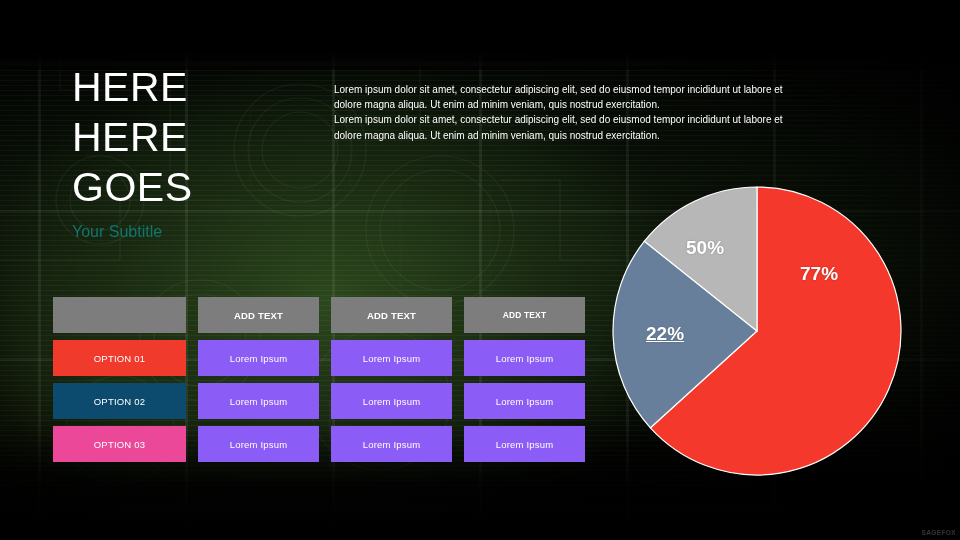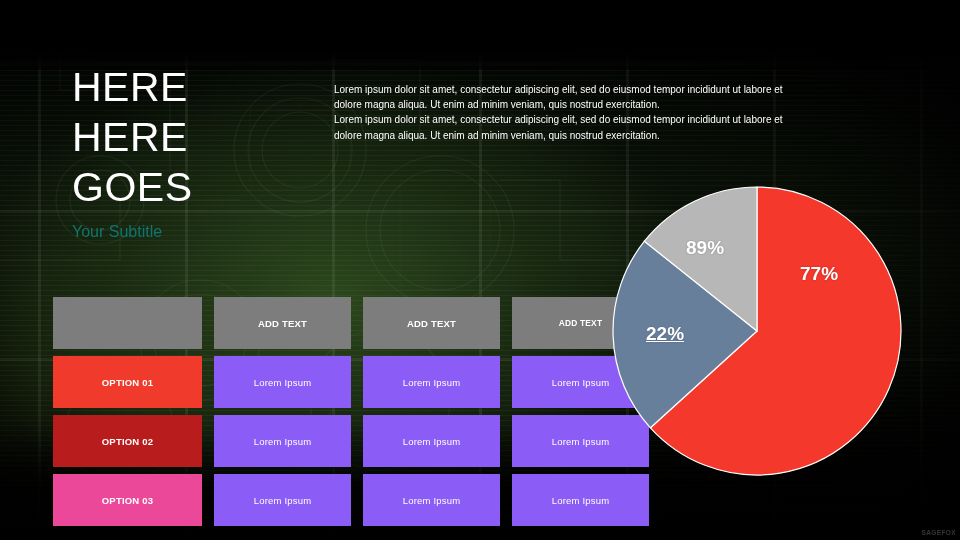--- a/index.html
+++ b/index.html
@@ -108,43 +108,43 @@
     position: absolute;
     left: 53px;
     top: 297px;
     border-collapse: separate;
     border-spacing: 12px 7px;
     margin: -7px -12px;
   }
   .tbl td {
     width: 121px;
     height: 36px;
-    padding: 8px;
+    padding: 0;
     text-align: center;
     vertical-align: middle;
     color: #ffffff;
     font-size: 9.5px;
     letter-spacing: 0.2px;
   }
   .tbl td.c-first { width: 133px; }
   .cell-head {
     background: #7d7d7d;
     font-weight: bold;
     font-size: 9.4px;
     letter-spacing: 0.3px;
   }
   .cell-head.h-sm { font-size: 8.4px; }
   .cell-head.blank { font-weight: normal; }
   .cell-body {
     background: #8b5cf6;
     font-size: 9.6px;
   }
-  .cell-opt { font-weight: bold; font-size: 9.6px; letter-spacing: 0.3px; margin-left: 20px; }
+  .cell-opt { font-weight: normal; font-size: 9.6px; letter-spacing: 0.3px; margin-left: 20px; }
   .opt-1 { background: #ef3a2c; }
-  .opt-2 { background: #b91c1c; }
+  .opt-2 { background: #0c4a6e; }
   .opt-3 { background: #ec4899; }
 
   
   .pie-wrap {
     position: absolute;
     left: 612px;
     top: 186px;
     width: 290px;
     height: 290px;
   }
@@ -254,19 +254,19 @@
 
   <div class="pie-wrap">
     <svg width="290" height="290" viewBox="0 0 290 290">
       <g id="pie-slices">
           <path d="M 145 145 L 145 1 A 144 144 0 1 1 38.39996842115458 241.81132819762965 Z" fill="#f4382b" stroke="#ffffff" stroke-width="1.2"></path>
           <path d="M 145 145 L 38.39996842115458 241.81132819762965 A 144 144 0 0 1 32.416266524603685 55.217468532342394 Z" fill="#687f9c" stroke="#ffffff" stroke-width="1.2"></path>
           <path d="M 145 145 L 32.416266524603685 55.217468532342394 A 144 144 0 0 1 144.99999999999997 1 Z" fill="#b7b7b7" stroke="#ffffff" stroke-width="1.2"></path>
         </g>
     </svg>
   </div>
-  <div class="pie-label lbl-a">89%</div>
+  <div class="pie-label lbl-a">50%</div>
   <div class="pie-label lbl-b">22%</div>
   <div class="pie-label lbl-c">77%</div>
 
   <div class="watermark">SAGEFOX</div>
 
 </div>
 
 </body></html>

